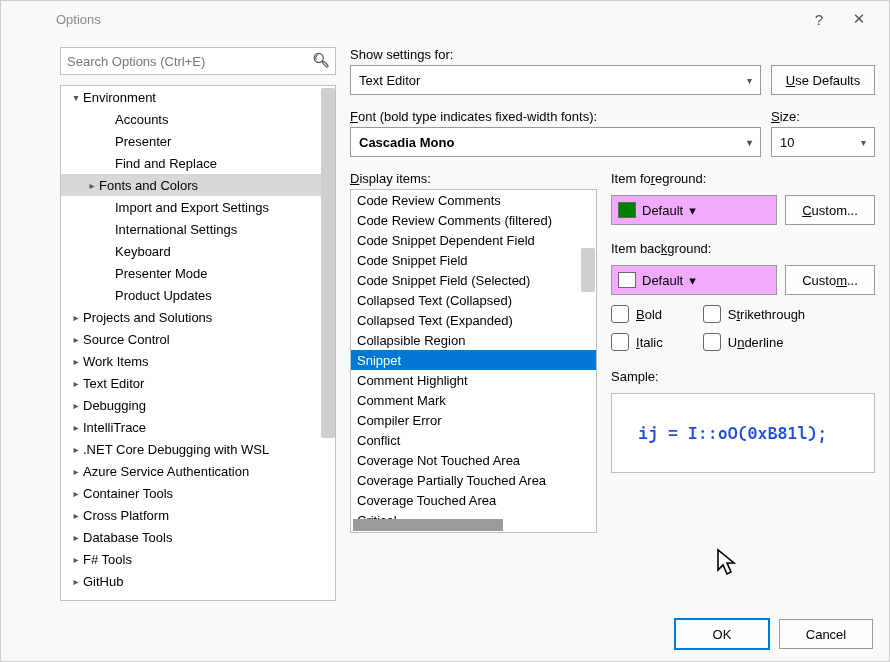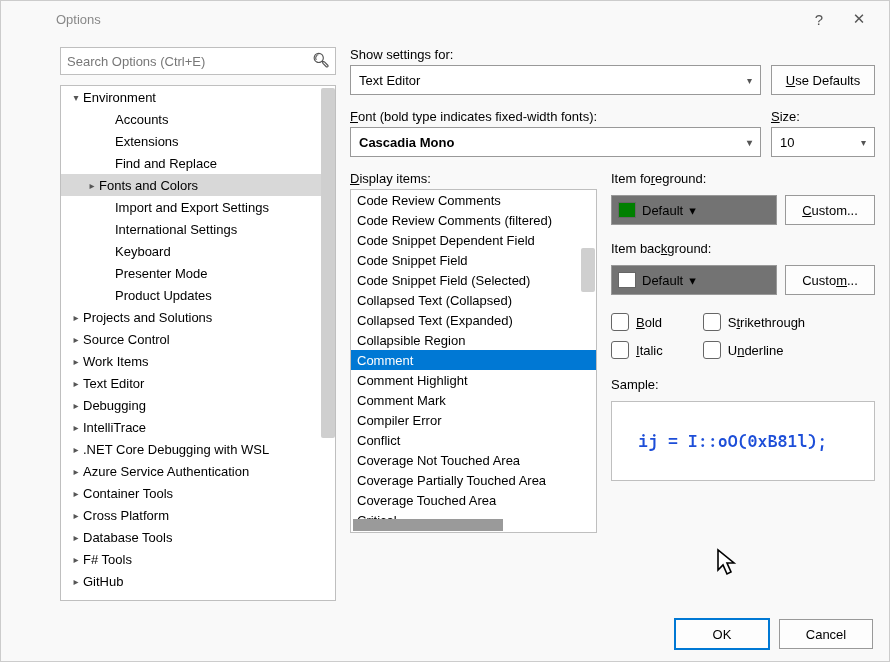--- a/index.html
+++ b/index.html
@@ -32,23 +32,23 @@
     .select .caret { position: absolute; right: 8px; color: #555; font-size: 10px; }
     .btn-std { height: 30px; width: 104px; border: 1px solid #999; background: #fdfdfd; display: flex; align-items: center; justify-content: center; cursor: default; font-size: 13px; }
     .display-box { border: 1px solid #bfbfbf; background: #fff; height: 344px; position: relative; overflow: hidden; }
     .display-items { display: flex; flex-direction: column; }
     .ditem { height: 20px; padding: 0 6px; display: flex; align-items: center; cursor: default; font-size: 13px; }
     .ditem.selected { background: #0078d4; color: #fff; }
     .dscroll-track { position: absolute; right: 0; top: 0; width: 16px; height: 100%; }
     .dscroll-thumb { position: absolute; right: 1px; top: 58px; width: 14px; height: 44px; background: #cfcfcf; border-radius: 2px; }
     .hscroll-track { position: absolute; bottom: 0; left: 0; right: 16px; height: 16px; }
     .hscroll-thumb { position: absolute; bottom: 1px; left: 2px; width: 150px; height: 12px; background: #9a9a9a; }
-    .colorbox { height: 30px; border: 1px solid #999; background: #737373; display: flex; align-items: center; padding: 0 6px; gap: 6px; position: relative; cursor: default; }
+    .colorbox { height: 30px; border: 1px solid #999; background: #f0abfc; display: flex; align-items: center; padding: 0 6px; gap: 6px; position: relative; cursor: default; }
     .swatch { width: 18px; height: 16px; border: 1px solid #666; }
-    .checks { display: flex; gap: 40px; margin-top: 12px; }
+    .checks { display: flex; gap: 40px; margin-top: 4px; }
     .checkcol { display: flex; flex-direction: column; gap: 10px; }
     .cb { display: flex; align-items: center; gap: 7px; cursor: default; }
     .cb-box { width: 18px; height: 18px; border: 1px solid #666; border-radius: 3px; background: #fff; }
     .sample-box { border: 1px solid #bfbfbf; background: #fff; height: 80px; display: flex; align-items: center; padding-left: 26px; }
     .sample-txt { font-family: "Cascadia Mono", Consolas, monospace; font-size: 17px; color: #1d4ed8; font-weight: 600; }
     .footer { height: 54px; display: flex; align-items: center; justify-content: flex-end; gap: 10px; padding: 0 16px; background: #f9f9f9; }
     .footer .btn-std { width: 94px; }
     .footer .ok { border: 1px solid #0078d4; outline: 1px solid #0078d4; }
     .cursor { position: absolute; left: 716px; top: 548px; pointer-events: none; }
   </style>
@@ -73,21 +73,21 @@
             <div class="node indent-1">
               <span class="arrow">▾</span>
               <span>Environment</span>
             </div>
             <div class="node indent-2">
               <span class="arrow blank">▸</span>
               <span>Accounts</span>
             </div>
             <div class="node indent-2">
               <span class="arrow blank">▸</span>
-              <span>Extensions</span>
+              <span>Presenter</span>
             </div>
             <div class="node indent-2">
               <span class="arrow blank">▸</span>
               <span>Find and Replace</span>
             </div>
             <div class="node indent-2a selected">
               <span class="arrow">▸</span>
               <span>Fonts and Colors</span>
             </div>
             <div class="node indent-2">
@@ -204,21 +204,21 @@
           <div class="display-box">
             <div class="display-items" id="display-items">
                 <div class="ditem">Code Review Comments</div>
                 <div class="ditem">Code Review Comments (filtered)</div>
                 <div class="ditem">Code Snippet Dependent Field</div>
                 <div class="ditem">Code Snippet Field</div>
                 <div class="ditem">Code Snippet Field (Selected)</div>
                 <div class="ditem">Collapsed Text (Collapsed)</div>
                 <div class="ditem">Collapsed Text (Expanded)</div>
                 <div class="ditem">Collapsible Region</div>
-                <div class="ditem selected">Comment</div>
+                <div class="ditem selected">Snippet</div>
                 <div class="ditem">Comment Highlight</div>
                 <div class="ditem">Comment Mark</div>
                 <div class="ditem">Compiler Error</div>
                 <div class="ditem">Conflict</div>
                 <div class="ditem">Coverage Not Touched Area</div>
                 <div class="ditem">Coverage Partially Touched Area</div>
                 <div class="ditem">Coverage Touched Area</div>
                 <div class="ditem">Critical</div>
               </div>
             <div class="dscroll-track">

